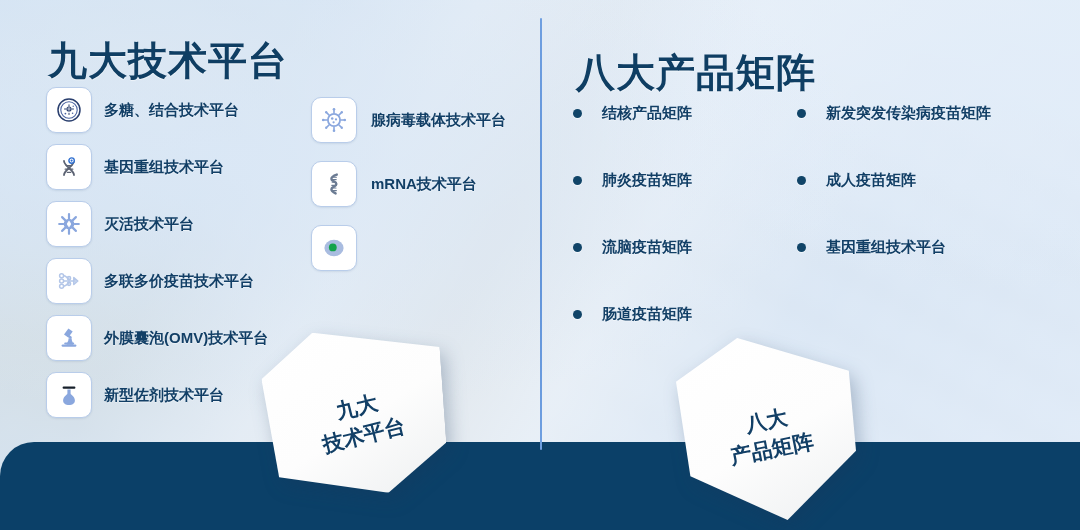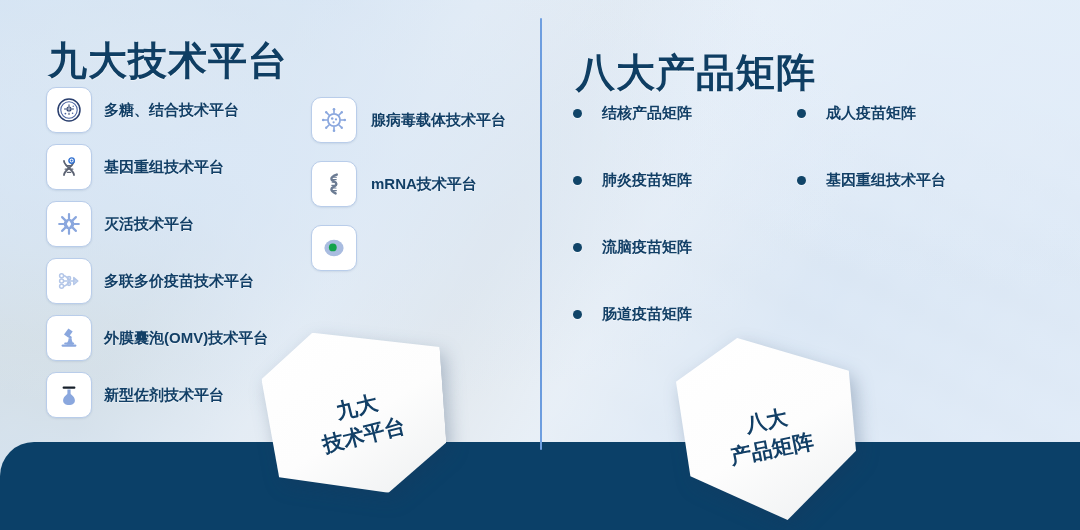--- a/index.html
+++ b/index.html
@@ -349,20 +349,24 @@
     </div>
     <div class="matrix-row">
       <span class="bullet"></span>
       <span class="matrix-label">肠道疫苗矩阵</span>
     </div>
   </div>
 
   <div class="matrix-col matrix-col-b">
     <div class="matrix-row">
       <span class="bullet"></span>
+      <span class="matrix-label">新发突发传染病疫苗矩阵</span>
+    </div>
+    <div class="matrix-row">
+      <span class="bullet"></span>
       <span class="matrix-label">成人疫苗矩阵</span>
     </div>
     <div class="matrix-row">
       <span class="bullet"></span>
       <span class="matrix-label">基因重组技术平台</span>
     </div>
   </div>
 
   <div class="hex hex-right">
     <div class="hex-shape"></div>

